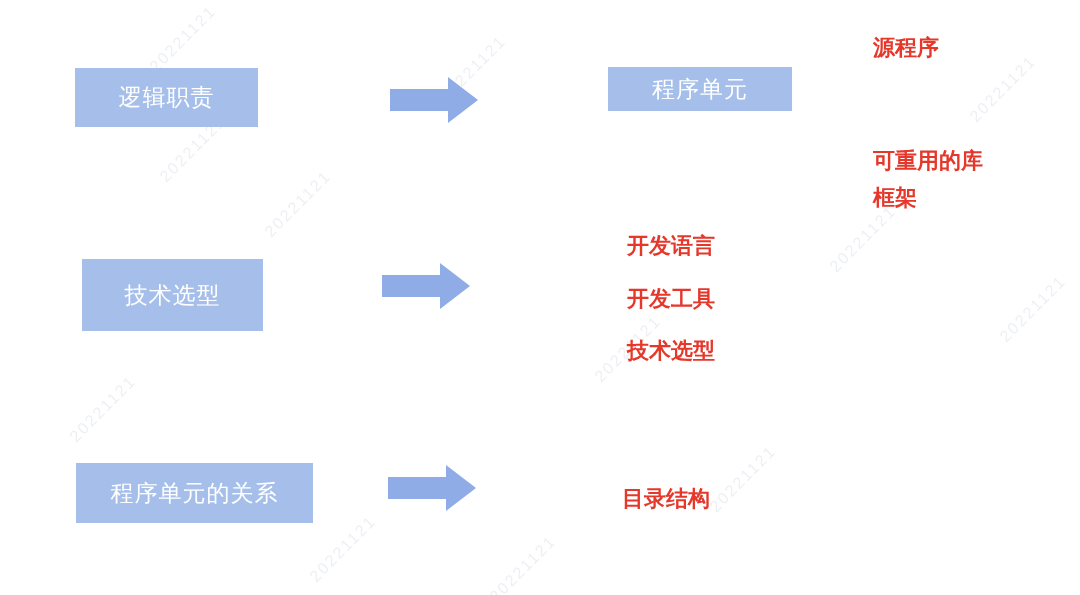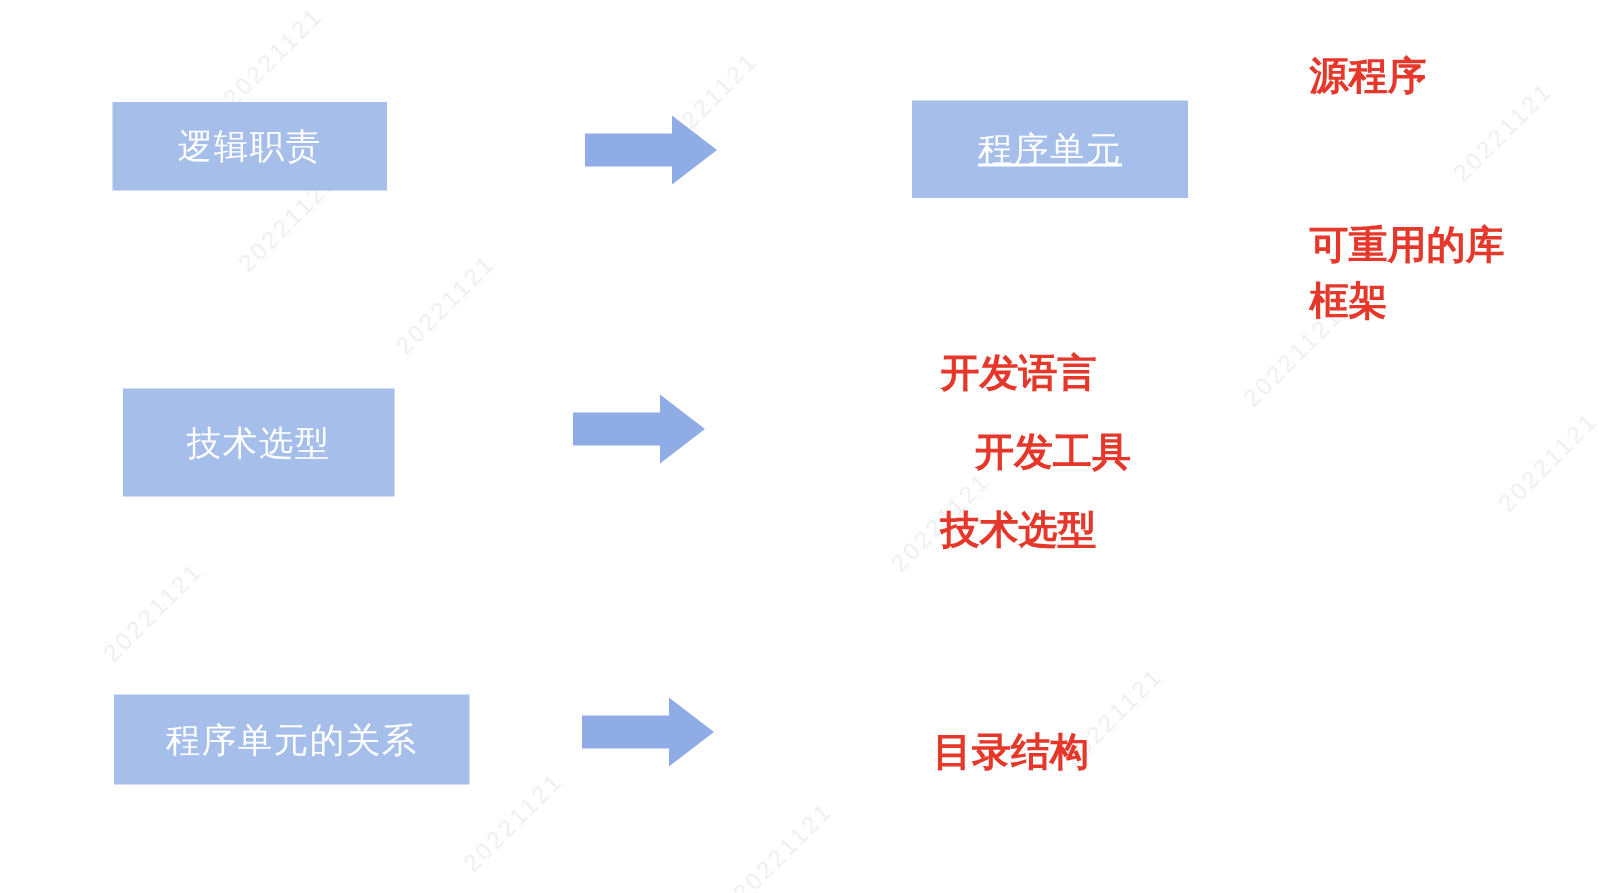--- a/index.html
+++ b/index.html
@@ -26,41 +26,41 @@
   .wm:nth-of-type(11){left:820px;top:230px;}
   .wm:nth-of-type(12){left:140px;top:30px;}
 
   .box{
     position:absolute;z-index:1;
     background:var(--box-fill,#a6bfea);color:var(--box-text,#ffffff);
     display:flex;align-items:center;justify-content:center;
     font-size:23px;letter-spacing:1px;
   }
   #box-r1-source{left:75px;top:68px;width:183px;height:59px;}
-  #box-r1-target{left:608px;top:67px;width:184px;height:65px;text-decoration:underline;}
+  #box-r1-target{left:608px;top:67px;width:184px;height:44px;}
   #box-r2-source{left:82px;top:259px;width:181px;height:72px;}
   #box-r3-source{left:76px;top:463px;width:237px;height:60px;}
 
   .arrow{position:absolute;z-index:1;width:88px;height:46px;}
   #arrow-r1{left:390px;top:77px;}
   #arrow-r2{left:382px;top:263px;}
   #arrow-r3{left:388px;top:465px;}
   .arrow polygon{fill:var(--arrow-fill,#90ace7);}
 
   .ritem{
     position:absolute;z-index:1;color:var(--list-text,#e5382b);
-    font-weight:bold;font-size:26px;line-height:1;white-space:nowrap;
+    font-weight:bold;font-size:22px;line-height:1;white-space:nowrap;
   }
   
   #r1-i0{left:873px;top:37px;}
   #r1-i1{left:873px;top:103px;margin-top:47px;}
   #r1-i2{left:873px;top:145px;margin-top:42px;}
   
   #r2-i0{left:627px;top:235px;}
-  #r2-i1{left:650px;top:288px;}
+  #r2-i1{left:627px;top:288px;}
   #r2-i2{left:627px;top:340px;}
   
   #r3-i0{left:622px;top:437px;}
   #r3-i1{left:622px;top:488px;}
   #r3-i2{left:622px;top:540px;}
 </style>
 </head>
 <body>
 
 <div id="stage" style="--box-fill: #a6bfea; --box-text: #ffffff; --arrow-fill: #90ace7; --list-text: #e5382b;">

